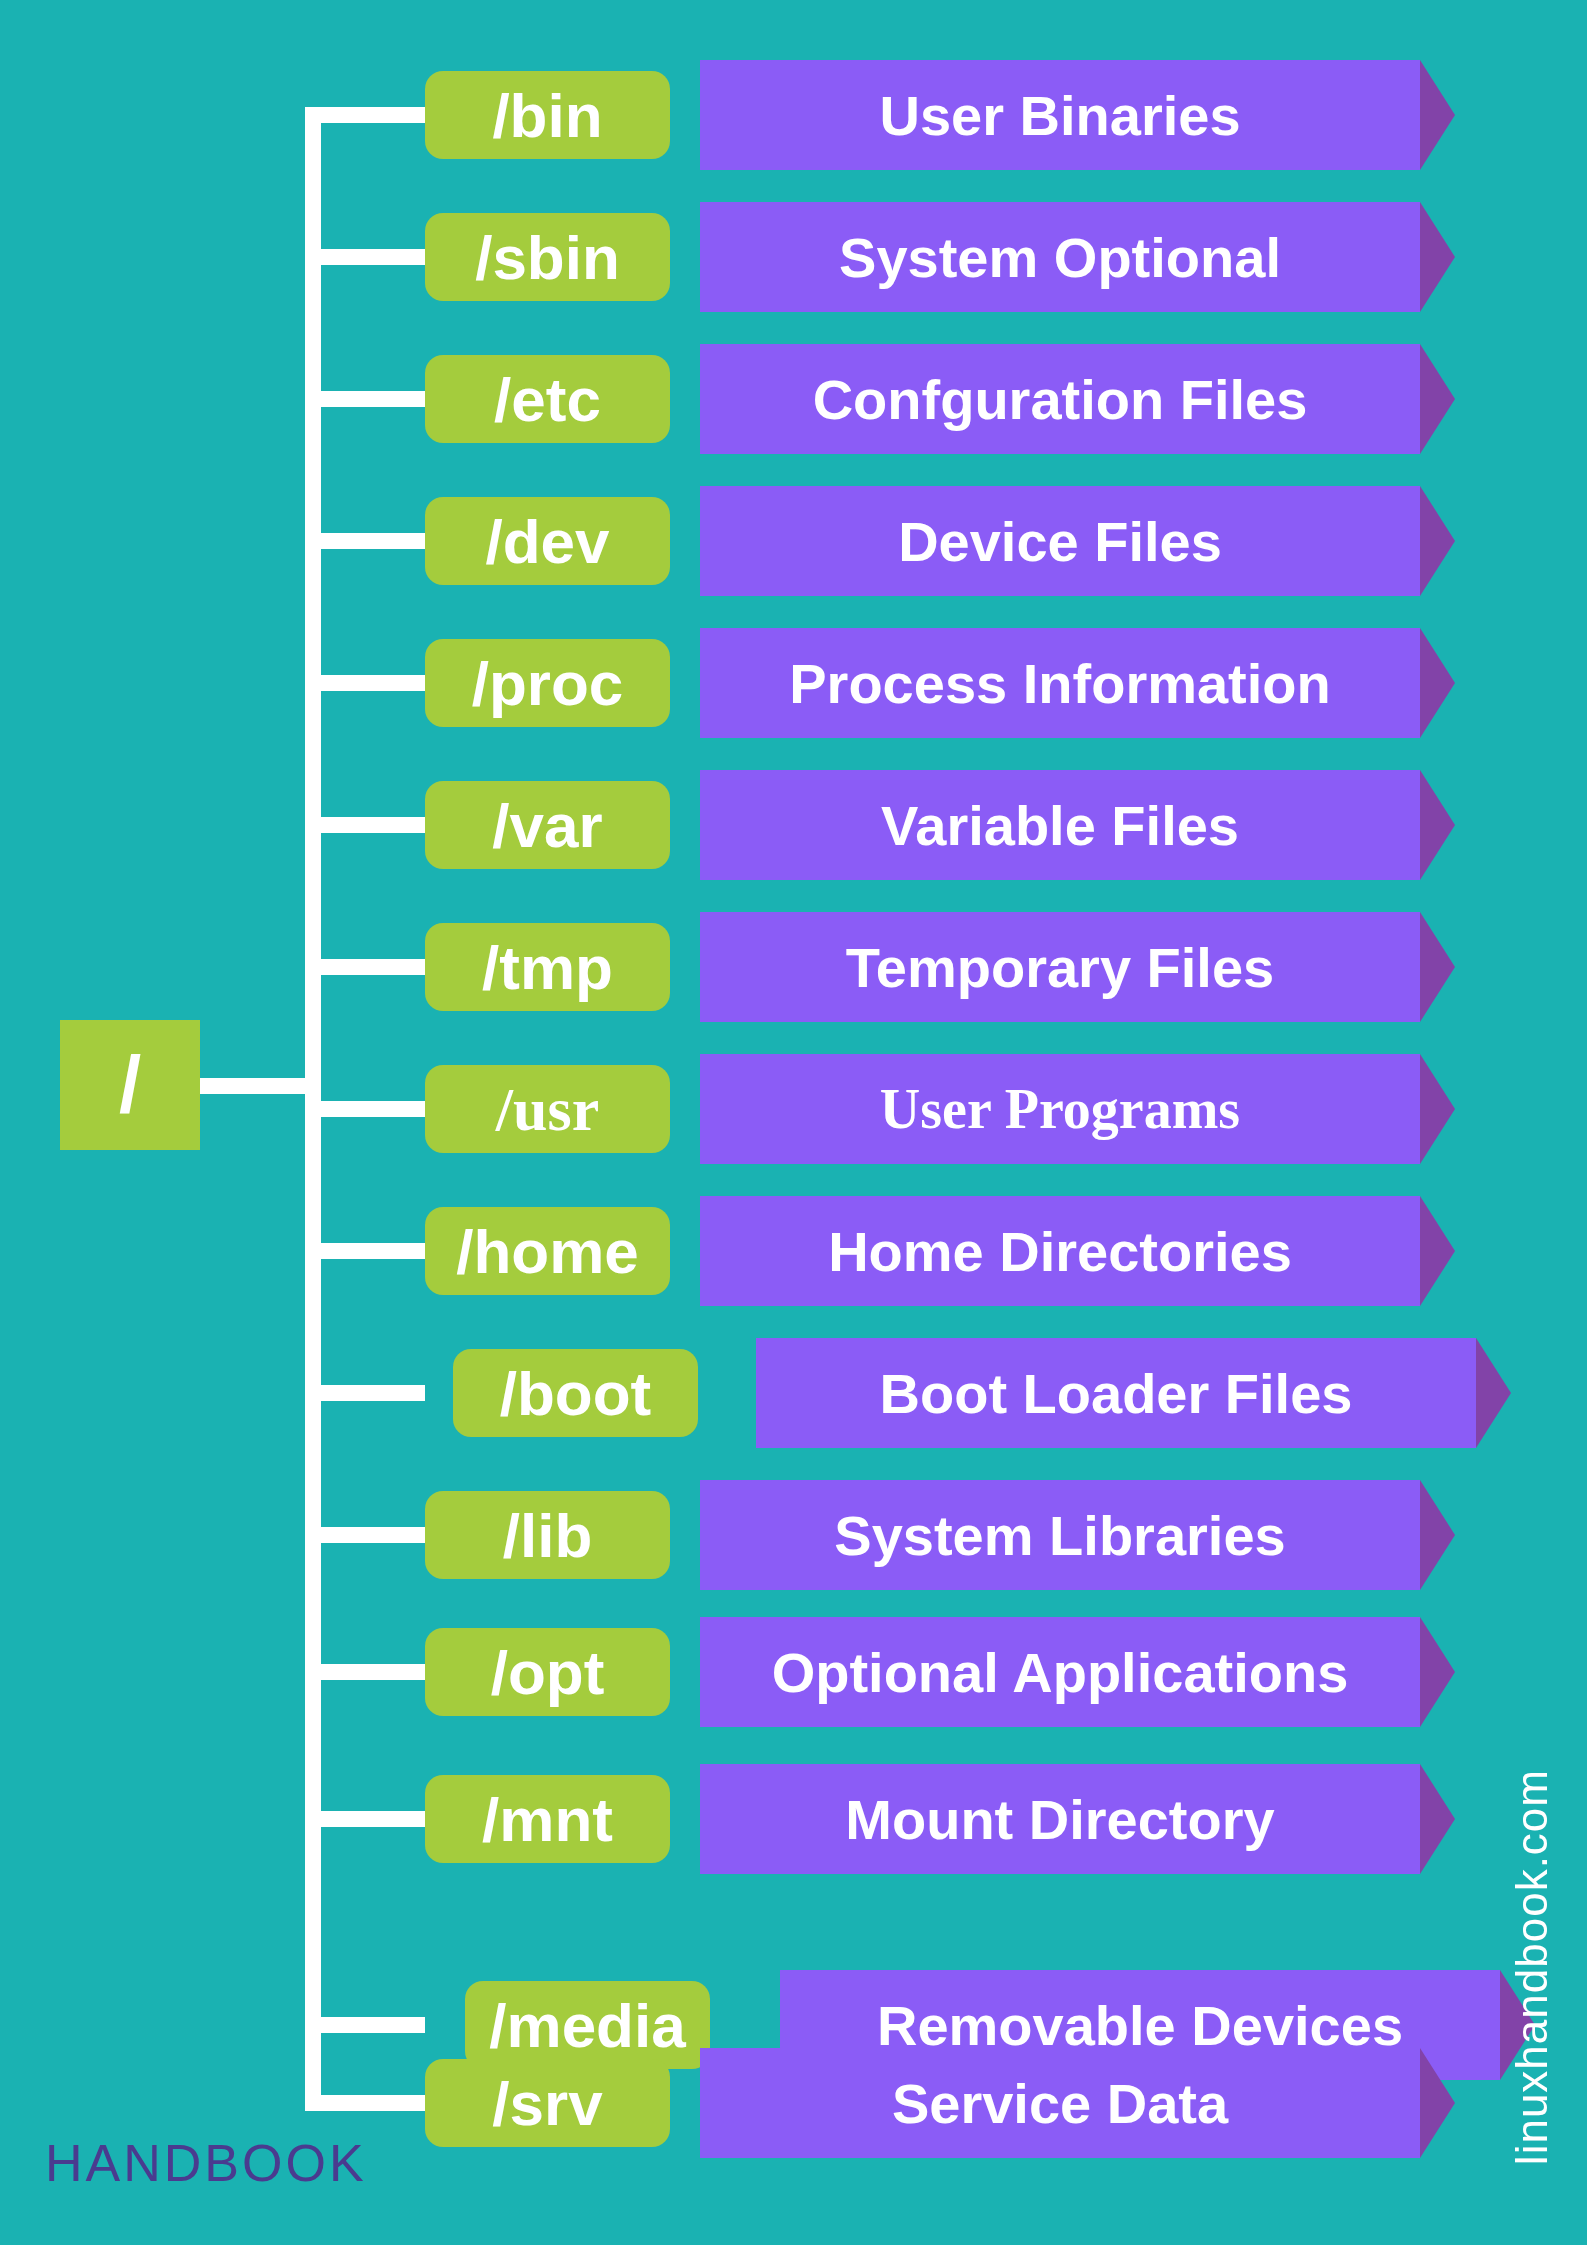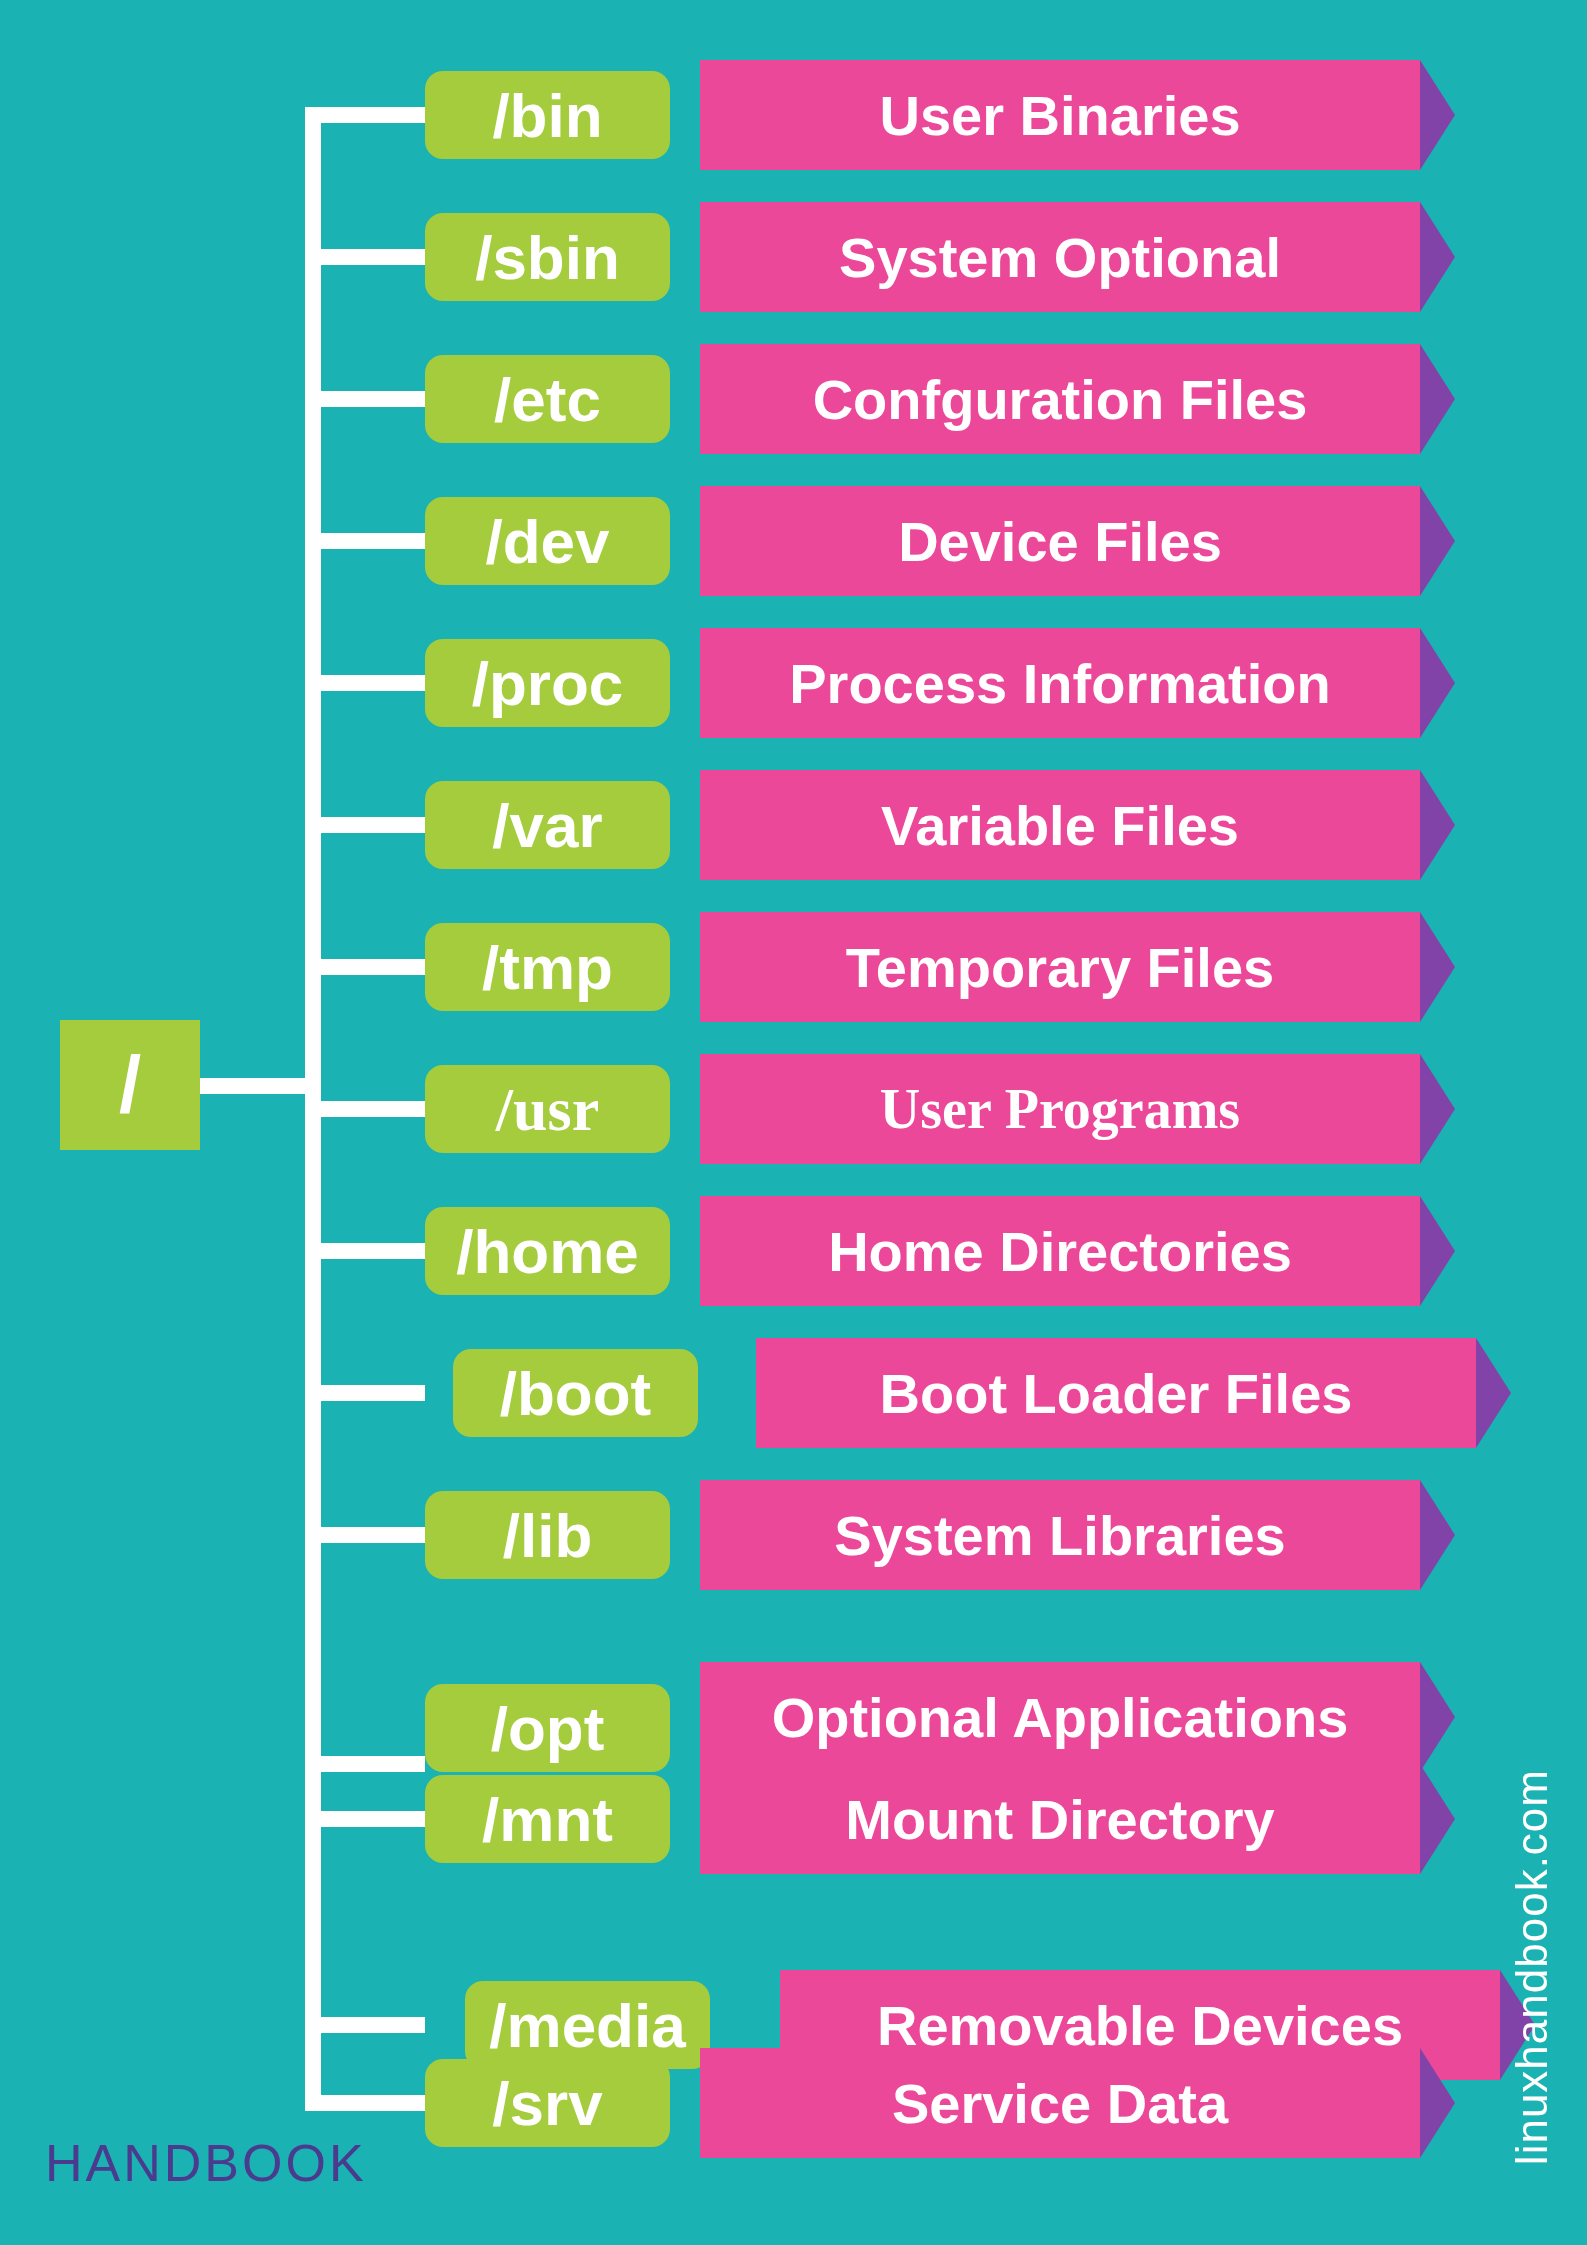--- a/index.html
+++ b/index.html
@@ -63,21 +63,21 @@
     align-items: center;
     justify-content: center;
     color: #fff;
     font-size: 62px;
     font-weight: bold;
     font-stretch: condensed;
     margin-right: 30px;
   }
   .desc-box {
     height: 110px;
-    background: #ec4899;
+    background: #8b5cf6;
     display: flex;
     align-items: center;
     justify-content: center;
     color: #fff;
     font-size: 56px;
     font-weight: bold;
     font-stretch: condensed;
     position: relative;
     padding: 0 30px 0 30px;
     width: 720px;
@@ -232,21 +232,21 @@
     </div>
     <div class="row" style="top: 1480px;">
       <div class="branch"></div>
       <div class="dir-box">
         <span>/lib</span>
       </div>
       <div class="desc-box">
         <span>System Libraries</span>
       </div>
     </div>
-    <div class="row" style="top: 1662px; align-items: flex-end;">
+    <div class="row" style="top: 1617px;">
       <div class="branch"></div>
       <div class="dir-box">
         <span>/opt</span>
       </div>
       <div class="desc-box">
         <span>Optional Applications</span>
       </div>
     </div>
     <div class="row" style="top: 1764px;">
       <div class="branch"></div>

